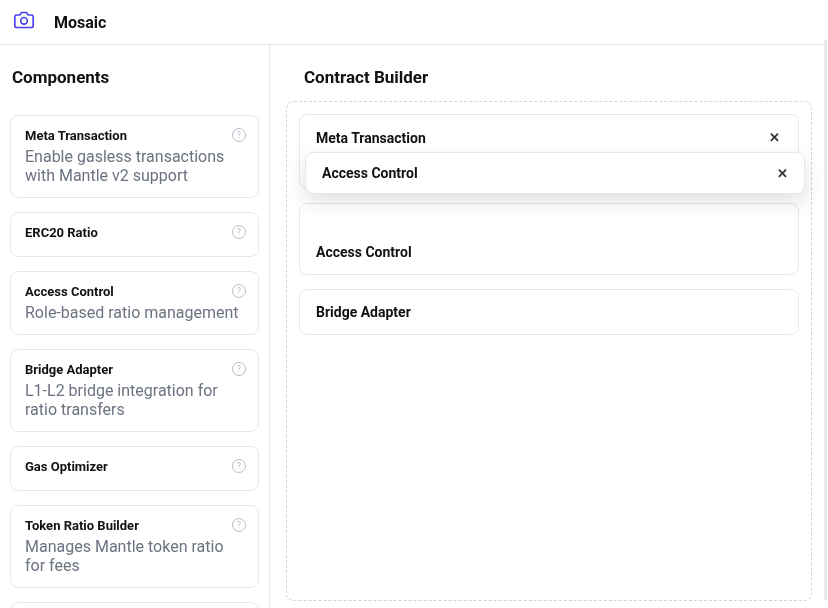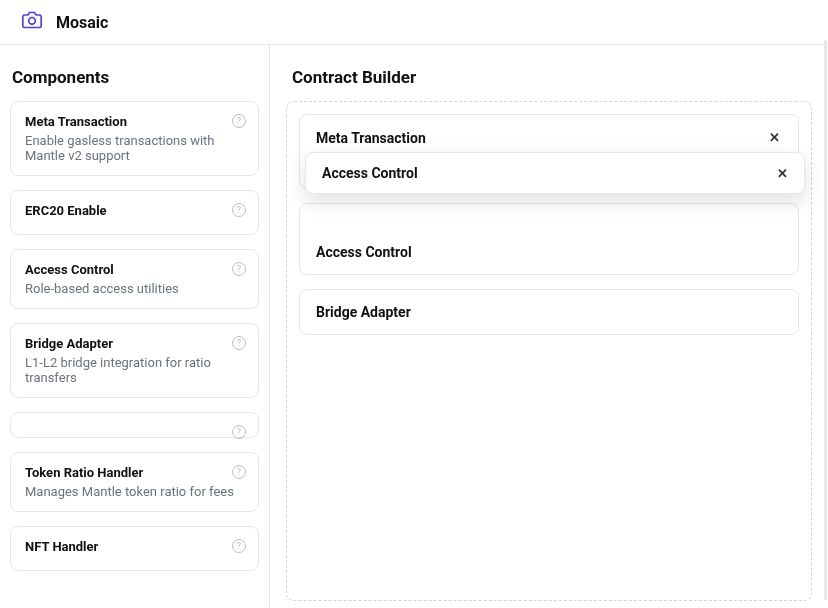--- a/index.html
+++ b/index.html
@@ -11,22 +11,22 @@
       font-family: -apple-system, BlinkMacSystemFont, "Segoe UI", Roboto, Helvetica, Arial, sans-serif;
       background: #fff;
       color: #111;
       width: 828px;
       height: 608px;
       overflow: hidden;
     }
     .header {
       display: flex;
       align-items: center;
-      gap: 14px;
-      padding: 10px 22px;
+      gap: 20px;
+      padding: 10px 14px;
       border-bottom: 1px solid #e5e7eb;
     }
     .header svg {
       width: 20px;
       height: 20px;
       stroke: #4c40f0;
     }
     .header .brand {
       font-weight: 700;
       font-size: 16px;
@@ -37,38 +37,38 @@
     }
     .sidebar {
       width: 270px;
       padding: 10px 10px 10px 10px;
       border-right: 1px solid #e5e7eb;
       overflow-y: auto;
     }
     .sidebar-title {
       font-size: 17px;
       font-weight: 700;
-      margin: 12px 0 14px 2px;
+      margin: 12px 0 28px 2px;
     }
     .component-card {
       border: 1px solid #e5e7eb;
       border-radius: 8px;
       padding: 12px 14px;
       margin-bottom: 14px;
       cursor: pointer;
       position: relative;
       background: #fff;
     }
     .component-card .title {
       font-size: 13px;
       font-weight: 700;
       margin-bottom: 4px;
     }
     .component-card .desc {
-      font-size: 13px;
+      font-size: 16px;
       color: #6b7280;
     }
     .help-icon {
       position: absolute;
       top: 12px;
       right: 12px;
       width: 14px;
       height: 14px;
       border: 1.3px solid #b9bec7;
       border-radius: 50%;
@@ -80,21 +80,21 @@
       line-height: 1;
     }
     .builder {
       flex: 1;
       padding: 10px 16px;
       overflow-y: auto;
     }
     .builder-title {
       font-size: 17px;
       font-weight: 700;
-      margin: 12px 0 14px 6px;
+      margin: 12px 0 14px 18px;
     }
     .drop-zone {
       border: 1px dashed #d1d5db;
       border-radius: 8px;
       padding: 12px;
       position: relative;
       min-height: 500px;
     }
     .builder-item {
       border: 1px solid #e5e7eb;
@@ -171,42 +171,43 @@
   <div class="sidebar">
     <div class="sidebar-title">Components</div>
 
     <div class="component-card">
       <div class="title">Meta Transaction</div>
       <div class="desc">Enable gasless transactions with Mantle v2 support</div>
       <div class="help-icon">?</div>
     </div>
 
     <div class="component-card">
-      <div class="title">ERC20 Enable</div>
+      <div class="title">ERC20 Ratio</div>
       <div class="help-icon">?</div>
     </div>
 
     <div class="component-card">
       <div class="title">Access Control</div>
-      <div class="desc">Role-based access utilities</div>
+      <div class="desc">Role-based ratio management</div>
       <div class="help-icon">?</div>
     </div>
 
     <div class="component-card">
       <div class="title">Bridge Adapter</div>
       <div class="desc">L1-L2 bridge integration for ratio transfers</div>
       <div class="help-icon">?</div>
     </div>
 
     <div class="component-card">
-      <div class="help-icon">?</div>
-    </div>
-
-    <div class="component-card">
-      <div class="title">Token Ratio Handler</div>
+      <div class="title">Gas Optimizer</div>
+      <div class="help-icon">?</div>
+    </div>
+
+    <div class="component-card">
+      <div class="title">Token Ratio Builder</div>
       <div class="desc">Manages Mantle token ratio for fees</div>
       <div class="help-icon">?</div>
     </div>
 
     <div class="component-card">
       <div class="title">NFT Handler</div>
 
       <div class="help-icon">?</div>
     </div>
   </div>

